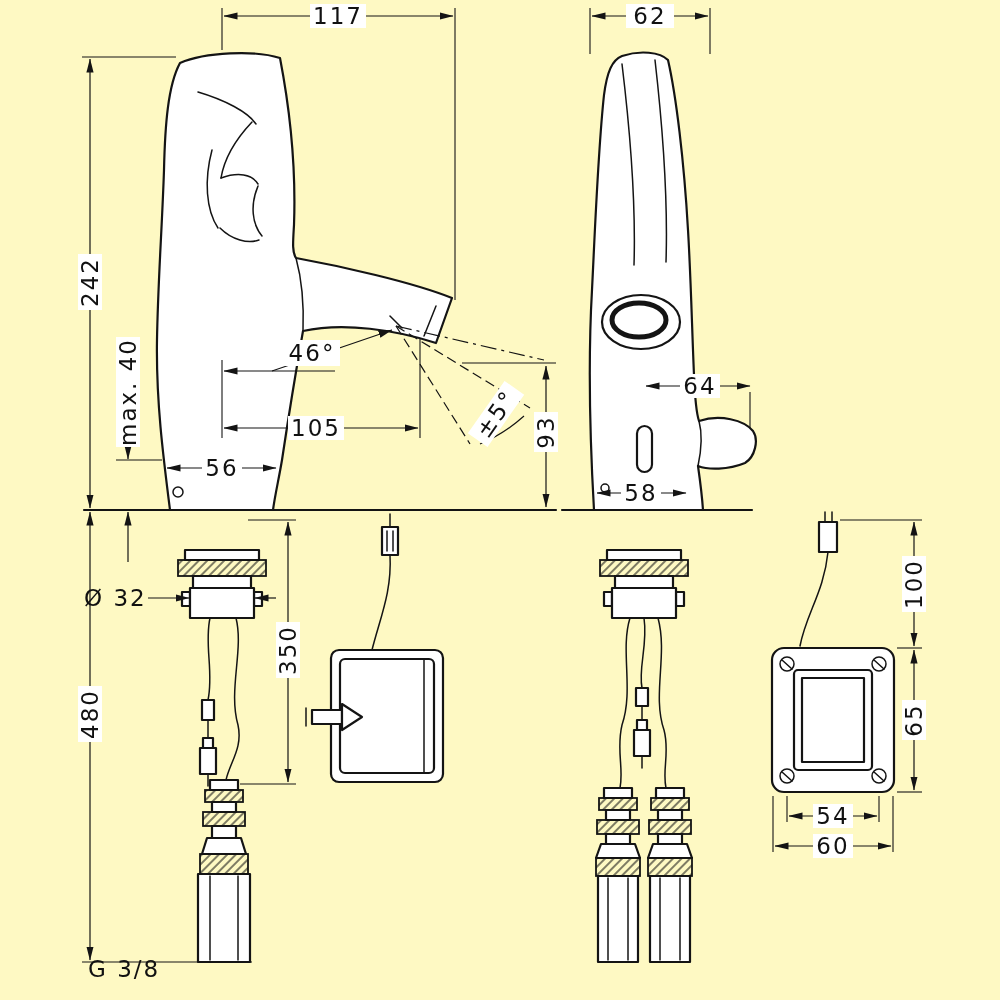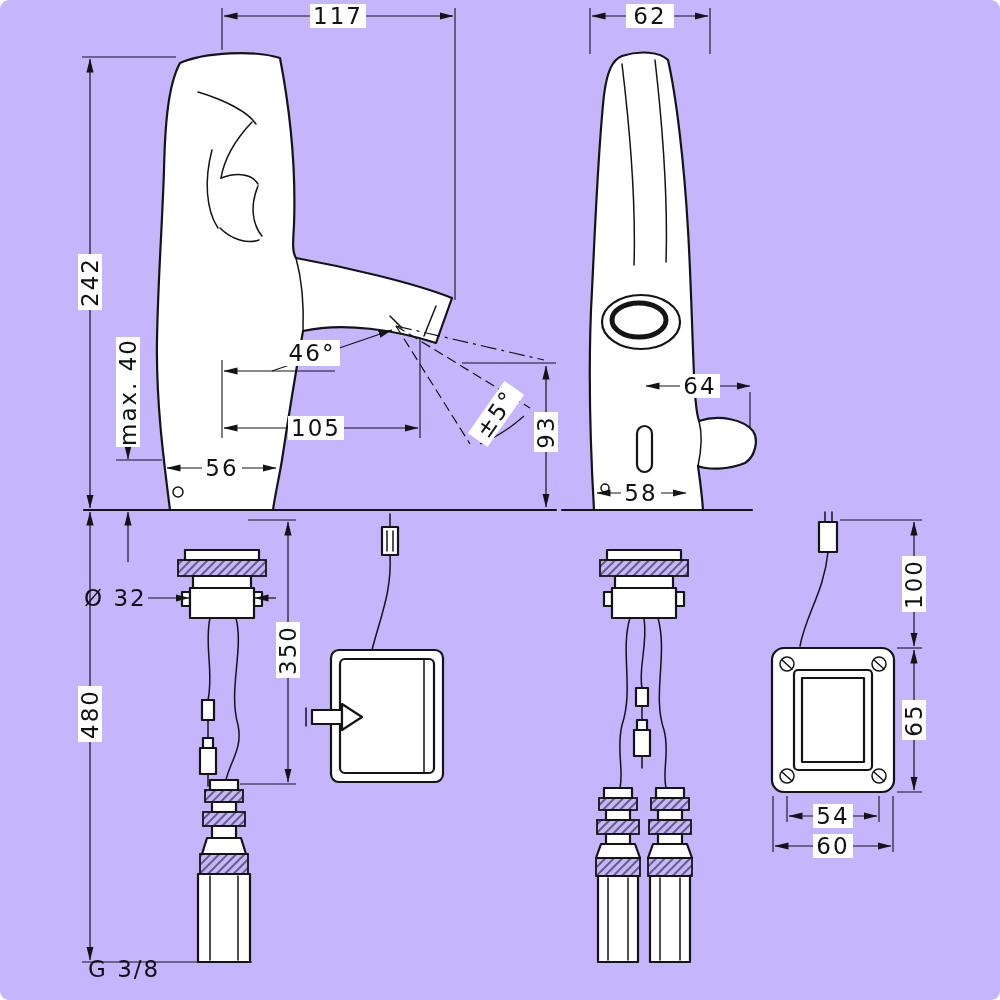--- a/index.html
+++ b/index.html
@@ -1,16 +1,16 @@
 <!DOCTYPE html>
 <html><head>
 <meta charset="utf-8">
 <style>
   html,body{margin:0;padding:0;background:#fff;}
-  .stage{width:1000px;height:1000px;background:#c4b5fd;position:relative;font-family:"DejaVu Sans",sans-serif;overflow:hidden;border-radius:9px;}
+  .stage{width:1000px;height:1000px;background:#fef9c3;position:relative;font-family:"DejaVu Sans",sans-serif;overflow:hidden;}
   svg{display:block;}
   .obj{fill:none;stroke:#141414;stroke-width:2.2;stroke-linejoin:round;stroke-linecap:round;}
   .objf{fill:#ffffff;stroke:#141414;stroke-width:2.2;stroke-linejoin:round;}
   .thin{fill:none;stroke:#141414;stroke-width:1.5;stroke-linecap:round;}
   .dim{stroke:#141414;stroke-width:1.2;fill:none;}
   .ext{stroke:#141414;stroke-width:1.1;fill:none;}
   .dash{stroke:#141414;stroke-width:1.2;fill:none;stroke-dasharray:10 5;}
   .dashdot{stroke:#141414;stroke-width:1.2;fill:none;stroke-dasharray:16 5 3 5;}
   .hatched{fill:url(#hatch);stroke:#141414;stroke-width:1.8;}
   .lbl{font-family:"DejaVu Sans",sans-serif;font-size:23px;letter-spacing:2px;fill:#111;text-anchor:middle;}

